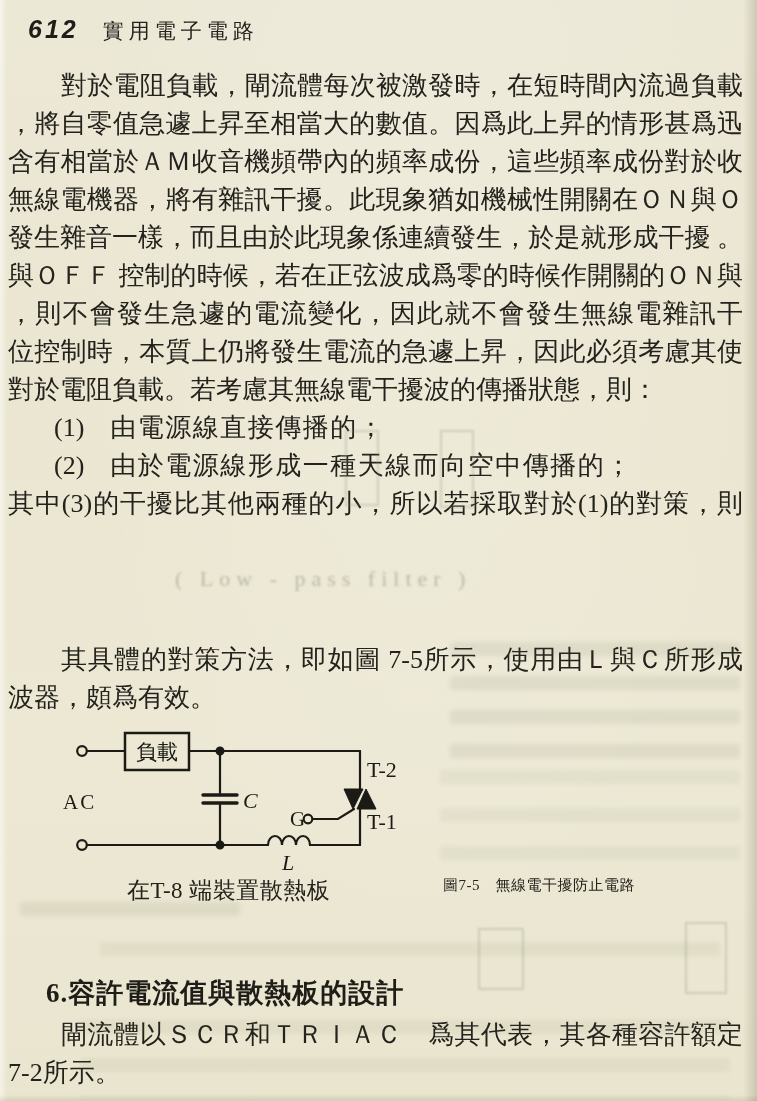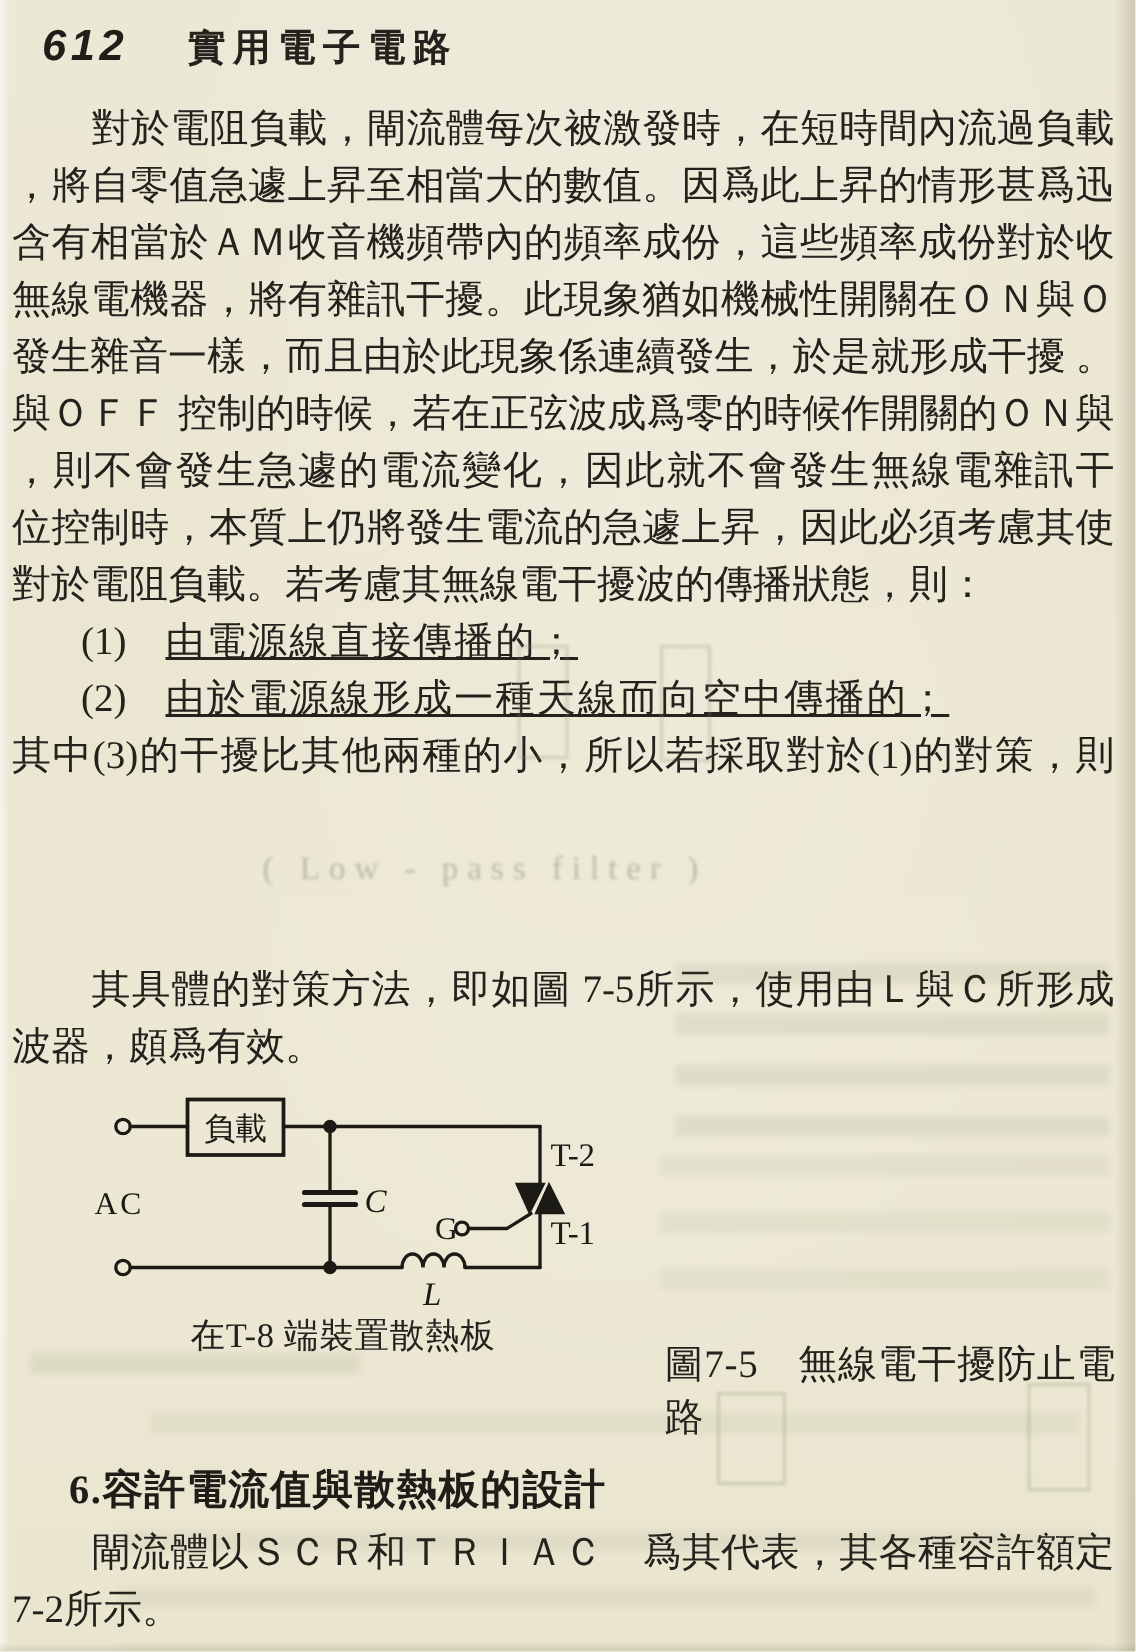--- a/index.html
+++ b/index.html
@@ -16,40 +16,40 @@
   
   .edge-right{position:absolute;top:0;right:0;width:14px;height:1101px;
     background:linear-gradient(90deg,rgba(0,0,0,0),rgba(96,88,60,0.22));}
   .edge-left{position:absolute;top:0;left:0;width:7px;height:1101px;
     background:linear-gradient(90deg,rgba(255,255,255,0.55),rgba(255,255,255,0));}
   .edge-bottom{position:absolute;left:0;bottom:0;width:757px;height:6px;
     background:linear-gradient(0deg,rgba(96,88,60,0.15),rgba(0,0,0,0));}
 
   .header{position:absolute;left:28px;top:15px;display:flex;align-items:baseline;}
   .pagenum{font-family:"Liberation Sans","DejaVu Sans",sans-serif;
-    font-weight:bold;font-style:italic;font-size:29px;letter-spacing:3px;color:#1f1e18;}
-  .booktitle{font-size:25px;font-weight:bold;letter-spacing:5px;margin-left:40px;color:#23221c;}
+    font-weight:bold;font-style:italic;font-size:25px;letter-spacing:3px;color:#1f1e18;}
+  .booktitle{font-size:21px;font-weight:normal;letter-spacing:5px;margin-left:24px;color:#23221c;}
 
   .textflow{position:absolute;left:8px;top:67px;width:735px;
     font-size:26px;line-height:38px;white-space:nowrap;}
   .textflow2{position:absolute;left:8px;top:641px;width:735px;
     font-size:26px;line-height:38px;white-space:nowrap;}
   .textflow3{position:absolute;left:8px;top:1016px;width:735px;
     font-size:26px;line-height:38px;white-space:nowrap;}
   .line{height:38px;}
   .j{text-align:justify;text-align-last:justify;white-space:normal;overflow:hidden;}
   .indent{padding-left:53px;}
-  .listline{padding-left:46px;letter-spacing:1.5px;text-decoration:underline;}
+  .listline{padding-left:46px;letter-spacing:1.5px;}
   .listline .marker{display:inline-block;margin-right:26px;letter-spacing:0;}
 
   .sec-heading{position:absolute;left:13px;top:975px;
     font-size:27px;font-weight:bold;letter-spacing:1px;color:#1e1d17;margin-left:33px;}
 
   .fig-note{position:absolute;left:127px;top:875px;font-size:23px;letter-spacing:0.5px;}
-  .fig-caption{position:absolute;left:443px;top:876px;font-size:26px;letter-spacing:0.5px;margin-top:16px;}
+  .fig-caption{position:absolute;left:443px;top:876px;font-size:15px;letter-spacing:0.5px;}
 
   .circuit{position:absolute;left:50px;top:723px;}
   .circuit text{font-family:"Liberation Serif","DejaVu Serif",serif;fill:#1b1a15;}
 
   
   .ghost{position:absolute;pointer-events:none;}
   .ghost-box{border:2px solid rgba(140,145,118,0.30);filter:blur(1px);}
   .ghost-text{font-size:22px;letter-spacing:6px;color:rgba(125,132,105,0.45);
     filter:blur(1.2px);white-space:nowrap;}
   .ghost-rows{opacity:0.10;filter:blur(2px);

